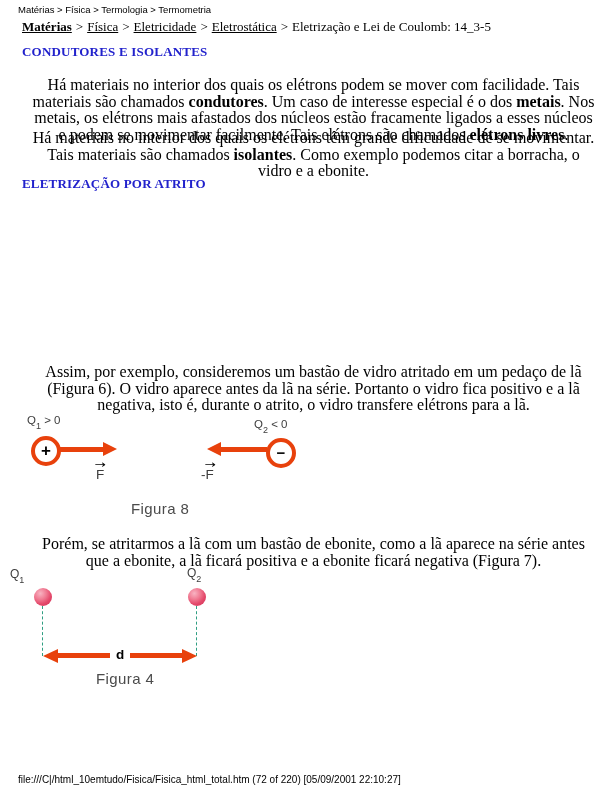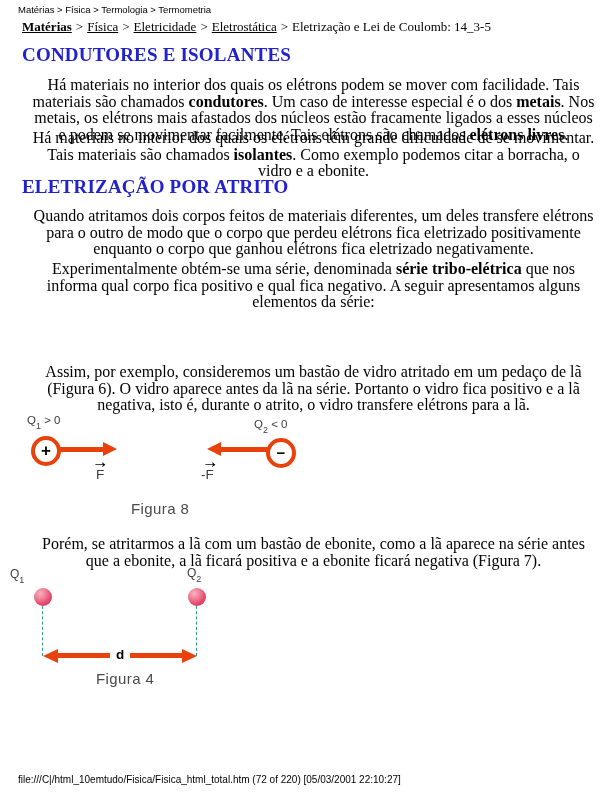--- a/index.html
+++ b/index.html
@@ -6,21 +6,21 @@
   #page{position:relative;width:612px;height:792px;background:#ffffff;overflow:hidden;
         font-family:"Liberation Serif", serif;color:#000;}
 
   .runhead{position:absolute;left:18px;top:4px;font-family:"Liberation Sans",sans-serif;
            font-size:9.5px;color:#000;}
   .crumbs{position:absolute;left:22px;top:19px;font-size:13px;white-space:nowrap;}
   .crumbs .lnk{text-decoration:underline;color:#000;}
   .crumbs .lnk.first{font-weight:bold;margin-top:44px;}
   .crumbs .sep{margin:0 4px;}
 
-  .h-blue{position:absolute;left:22px;font-size:19px;font-weight:bold;color:#2222cc;
+  .h-blue{position:absolute;left:22px;font-size:13px;font-weight:bold;color:#2222cc;
           letter-spacing:.2px;}
   .para{position:absolute;left:22px;width:567px;margin:8px;font-size:16px;line-height:16.6px;text-align:center;}
   .para b{font-weight:bold;}
 
   
   .figlbl{position:absolute;font-family:"Liberation Sans",sans-serif;font-size:12px;
           color:#3c3c3c;white-space:nowrap;}
   .figlbl sub{font-size:9px;position:relative;bottom:-2px;line-height:0;}
   .figcap{position:absolute;font-family:"Liberation Sans",sans-serif;font-size:15px;
           color:#4b4b4b;letter-spacing:.4px;}
@@ -68,23 +68,21 @@
   </div>
 
   <div class="h-blue" style="top:44px">CONDUTORES E ISOLANTES</div>
 
   <p class="para" style="top:69px"><span>Há materiais no interior dos quais os elétrons podem se mover com facilidade. Tais materiais são chamados </span><b>condutores</b><span>. Um caso de interesse especial é o dos </span><b>metais</b><span>. Nos metais, os elétrons mais afastados dos núcleos estão fracamente ligados a esses núcleos e podem se movimentar facilmente. Tais elétrons são chamados </span><b>elétrons livres</b><span>.</span></p>
 
   <p class="para" style="top:122px"><span>Há materiais no interior dos quais os elétrons têm grande dificuldade de se movimentar. Tais materiais são chamados </span><b>isolantes</b><span>. Como exemplo podemos citar a borracha, o vidro e a ebonite.</span></p>
 
   <div class="h-blue" style="top:176px">ELETRIZAÇÃO POR ATRITO</div>
 
-  <p class="para" style="top:200px"><span>Quando atritamos dois corpos feitos de materiais diferentes, um deles transfere elétrons para o outro de modo que o corpo que perdeu elétrons fica eletrizado positivamente enquanto o corpo que ganhou elétrons fica eletrizado negativamente.</span></p>
 
-  <p class="para" style="top:253px"><span>Experimentalmente obtém-se uma série, denominada </span><b>série tribo-elétrica</b><span> que nos informa qual corpo fica positivo e qual fica negativo. A seguir apresentamos alguns elementos da série:</span></p>
 
 
 
   <p class="para" style="top:356px"><span>Assim, por exemplo, consideremos um bastão de vidro atritado em um pedaço de lã (Figura 6). O vidro aparece antes da lã na série. Portanto o vidro fica positivo e a lã negativa, isto é, durante o atrito, o vidro transfere elétrons para a lã.</span></p>
 
   <div>
     <div class="figlbl" style="left:27px;top:414px;font-size:11.5px"><span>Q</span><sub>1</sub><span> &gt; 0</span></div>
 
     <div class="circle" style="left:31px;top:436px">
         <span class="sign">+</span>
@@ -134,15 +132,15 @@
       <span class="hl"></span>
       <span class="bar"></span>
       <span class="dl">d</span>
       <span class="bar"></span>
       <span class="hr"></span>
     </div>
 
     <div class="figcap" style="left:96px;top:670px">Figura 4</div>
   </div>
 
-  <div class="pfooter">file:///C|/html_10emtudo/Fisica/Fisica_html_total.htm (72 of 220) [05/03/2001 22:10:27]</div>
+  <div class="pfooter">file:///C|/html_10emtudo/Fisica/Fisica_html_total.htm (72 of 220) [05/09/2001 22:10:27]</div>
 
 </div>
 
 </body></html>

